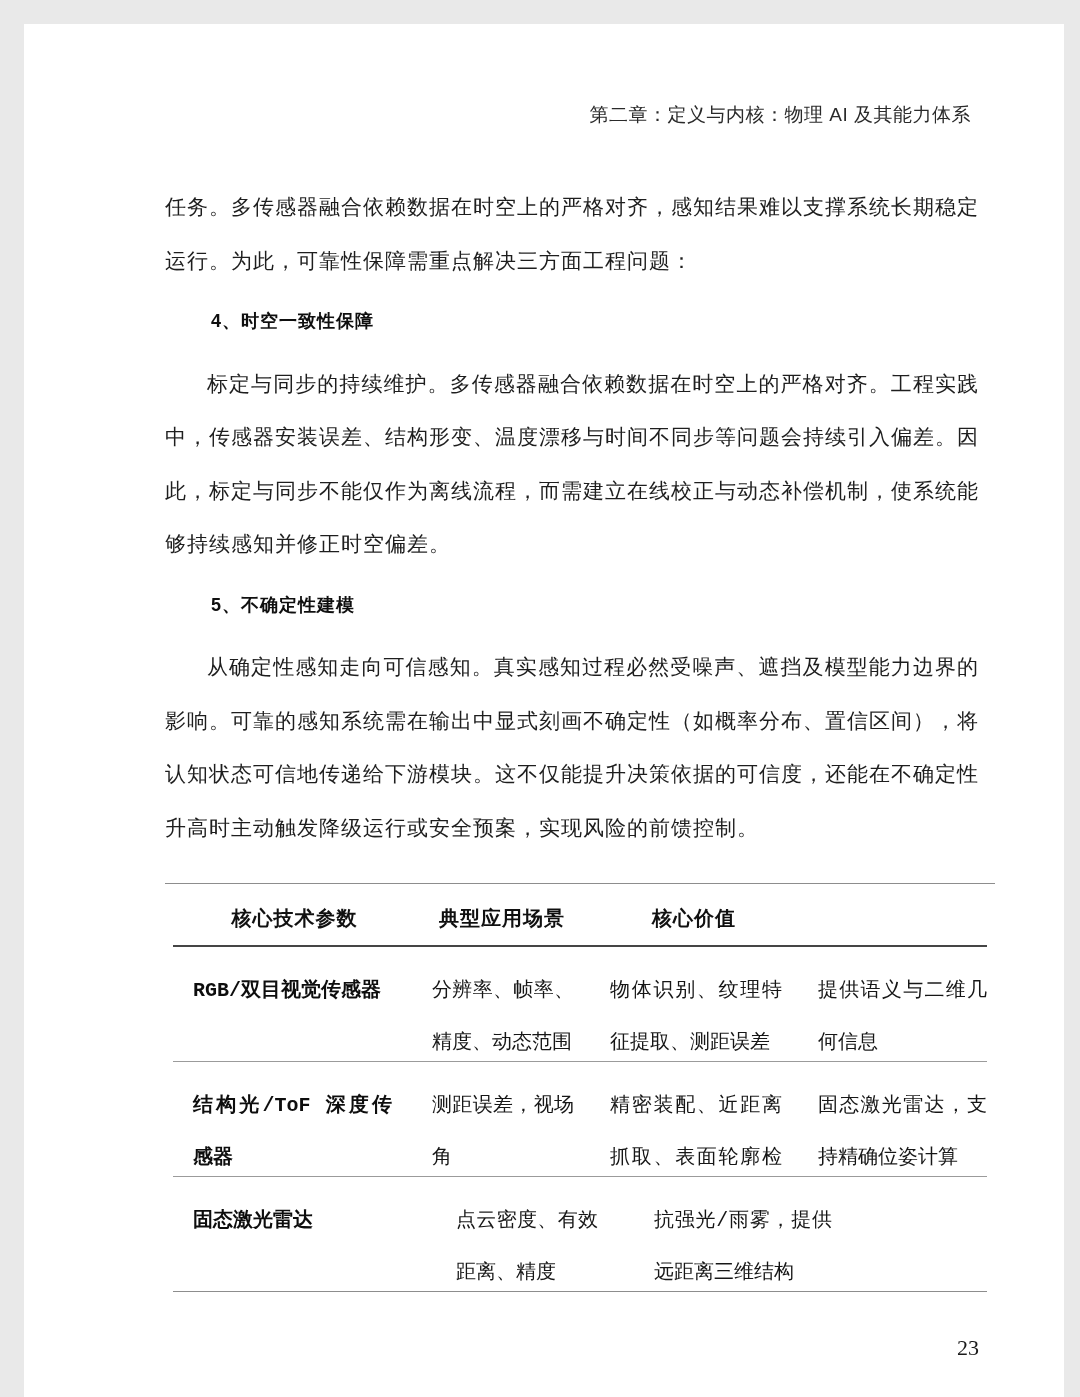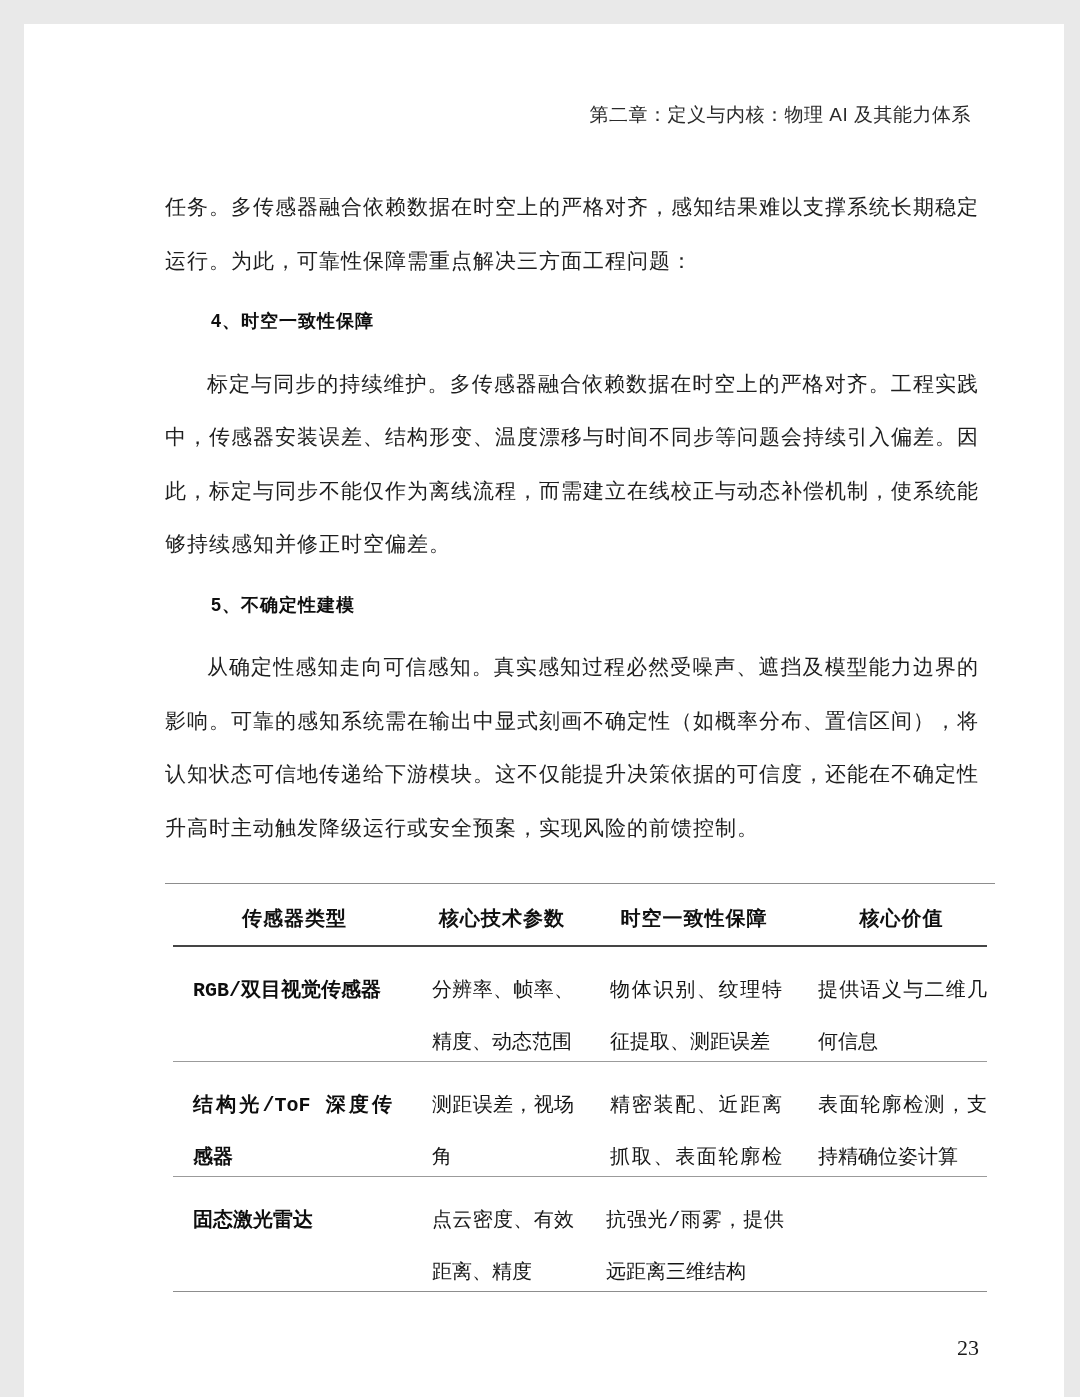--- a/index.html
+++ b/index.html
@@ -69,21 +69,21 @@
     letter-spacing: 1px;
   }
   .trow {
     display: grid;
     grid-template-columns: 243px 172px 212px 203px;
     height: 107px;
     border-bottom: 1.5px solid #9b9b9b;
     overflow: hidden;
     font-family: Liberation Mono, monospace;
   }
-  .trow:last-child { border-bottom: 1.5px solid #8d8d8d; }
+  .trow:last-child { border-bottom: 1.5px solid #8d8d8d; gap: 24px; }
   .trow .cell {
     line-height: 52px;
     padding-top: 2px;
     text-align: justify;
     color: #161616;
     overflow: hidden;
   }
   .cell.c1 { padding-left: 12px; padding-right: 16px; font-weight: bold; color: #0d0d0d; }
   .cell.c2 { padding-left: 8px;  padding-right: 6px; }
   .cell.c3 { padding-left: 14px; padding-right: 10px; }
@@ -112,38 +112,37 @@
 
     <p class="para para-body">标定与同步的持续维护。多传感器融合依赖数据在时空上的严格对齐。工程实践中，传感器安装误差、结构形变、温度漂移与时间不同步等问题会持续引入偏差。因此，标定与同步不能仅作为离线流程，而需建立在线校正与动态补偿机制，使系统能够持续感知并修正时空偏差。</p>
 
     <div class="section-heading">5、不确定性建模</div>
 
     <p class="para para-body">从确定性感知走向可信感知。真实感知过程必然受噪声、遮挡及模型能力边界的影响。可靠的感知系统需在输出中显式刻画不确定性（如概率分布、置信区间），将认知状态可信地传递给下游模块。这不仅能提升决策依据的可信度，还能在不确定性升高时主动触发降级运行或安全预案，实现风险的前馈控制。</p>
 
     <div class="sensor-table">
 
       <div class="thead-row">
-        <div class="hcell">传感器类型</div>
         <div class="hcell">核心技术参数</div>
-        <div class="hcell">时空一致性保障</div>
+        <div class="hcell">典型应用场景</div>
         <div class="hcell">核心价值</div>
       </div>
 
       <div class="trow">
         <div class="cell c1">RGB/双目视觉传感器</div>
         <div class="cell c2">分辨率、帧率、精度、动态范围</div>
         <div class="cell c3">物体识别、纹理特征提取、测距误差</div>
         <div class="cell c4">提供语义与二维几何信息</div>
       </div>
 
       <div class="trow">
         <div class="cell c1">结构光/ToF 深度传感器</div>
         <div class="cell c2">测距误差，视场角</div>
         <div class="cell c3">精密装配、近距离抓取、表面轮廓检测</div>
-        <div class="cell c4">表面轮廓检测，支持精确位姿计算</div>
+        <div class="cell c4">固态激光雷达，支持精确位姿计算</div>
       </div>
 
       <div class="trow">
         <div class="cell c1">固态激光雷达</div>
         <div class="cell c2">点云密度、有效距离、精度</div>
         <div class="cell c4">抗强光/雨雾，提供远距离三维结构</div>
       </div>
 
     </div>
   </div>

